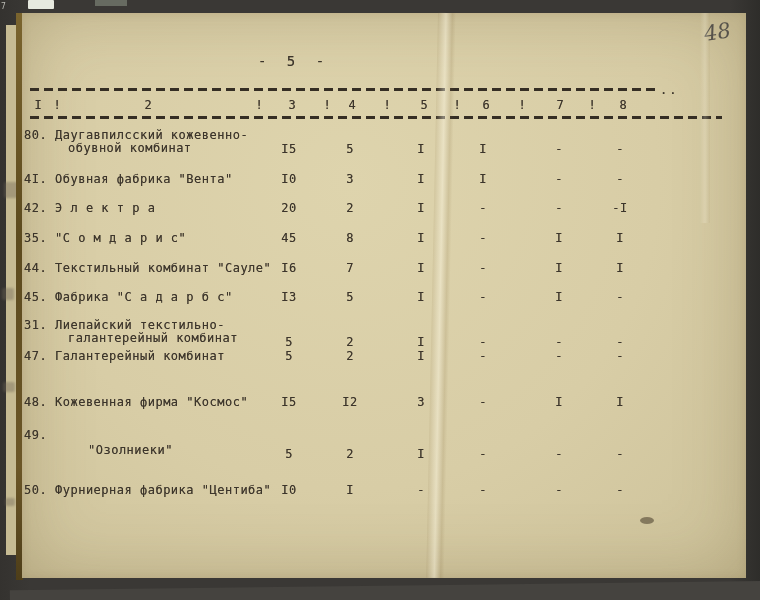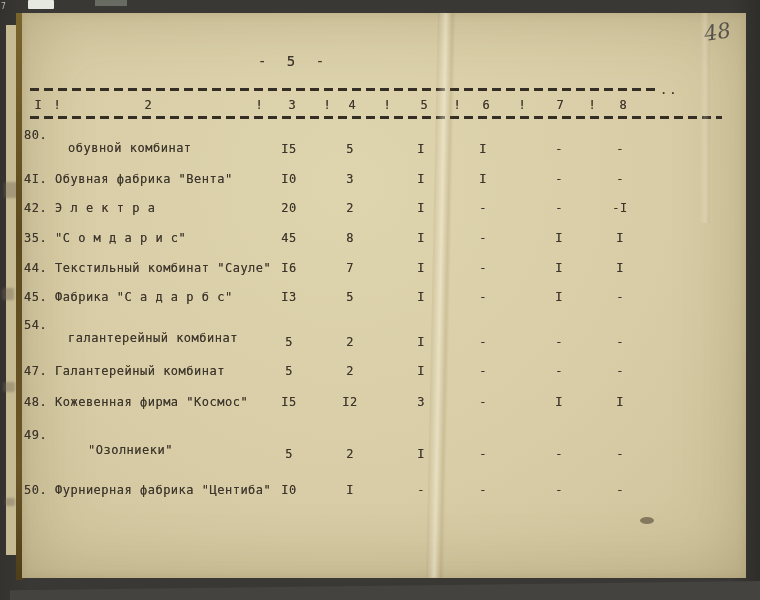--- a/index.html
+++ b/index.html
@@ -85,20 +85,21 @@
   <span class="ink h" style="left:412px">5</span>
   <span class="ink hs" style="left:453px">!</span>
   <span class="ink h" style="left:474px">6</span>
   <span class="ink hs" style="left:518px">!</span>
   <span class="ink h" style="left:548px">7</span>
   <span class="ink hs" style="left:588px">!</span>
   <span class="ink h" style="left:611px">8</span>
 
   <div class="row" style="top:128px">
     <span class="ink num">80.</span>
+    <span class="ink nm">Даугавпилсский кожевенно-</span>
     <span class="ink nm" style="left:68px;top:13px">обувной комбинат</span>
     <span class="ink v c3" style="top:14px">I5</span>
     <span class="ink v c4" style="top:14px">5</span>
     <span class="ink v c5" style="top:14px">I</span>
     <span class="ink v c6" style="top:14px">I</span>
     <span class="ink v c7" style="top:14px">-</span>
     <span class="ink v c8" style="top:14px">-</span>
   </div>
 
   <div class="row" style="top:172px">
@@ -150,31 +151,32 @@
     <span class="ink nm">Фабрика "С а д а р б с"</span>
     <span class="ink v c3">I3</span>
     <span class="ink v c4">5</span>
     <span class="ink v c5">I</span>
     <span class="ink v c6">-</span>
     <span class="ink v c7">I</span>
     <span class="ink v c8">-</span>
   </div>
 
   <div class="row" style="top:318px">
-    <span class="ink num">54.</span>
+    <span class="ink num">31.</span>
+    <span class="ink nm">Лиепайский текстильно-</span>
     <span class="ink nm" style="left:68px;top:13px">галантерейный комбинат</span>
     <span class="ink v c3" style="top:17px">5</span>
     <span class="ink v c4" style="top:17px">2</span>
     <span class="ink v c5" style="top:17px">I</span>
     <span class="ink v c6" style="top:17px">-</span>
     <span class="ink v c7" style="top:17px">-</span>
     <span class="ink v c8" style="top:17px">-</span>
   </div>
 
-  <div class="row" style="top:364px">
+  <div class="row" style="top:349px">
     <span class="ink num">47.</span>
     <span class="ink nm">Галантерейный комбинат</span>
     <span class="ink v c3">5</span>
     <span class="ink v c4">2</span>
     <span class="ink v c5">I</span>
     <span class="ink v c6">-</span>
     <span class="ink v c7">-</span>
     <span class="ink v c8">-</span>
   </div>
 

